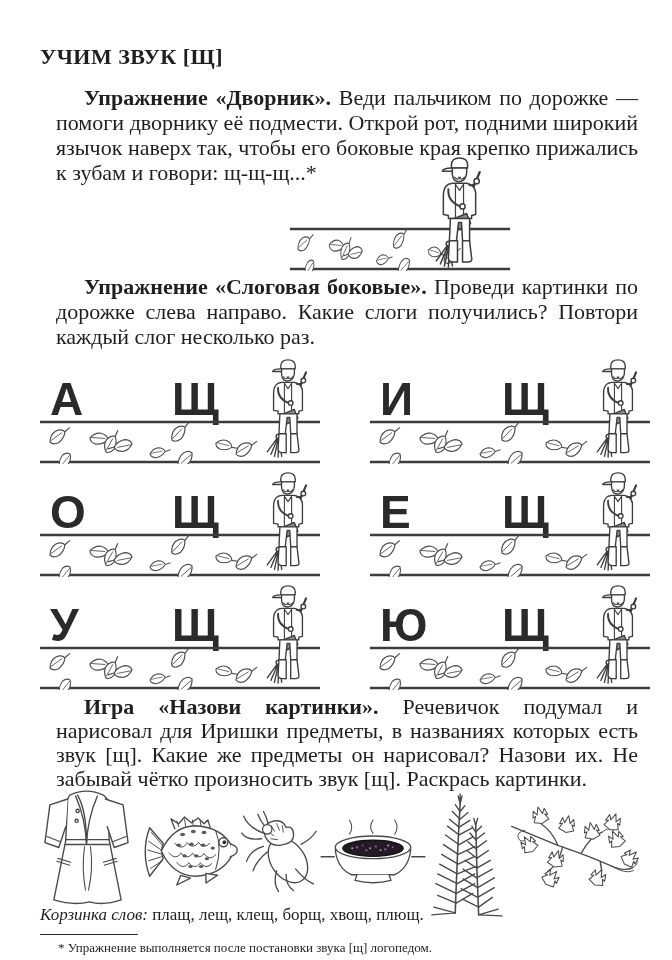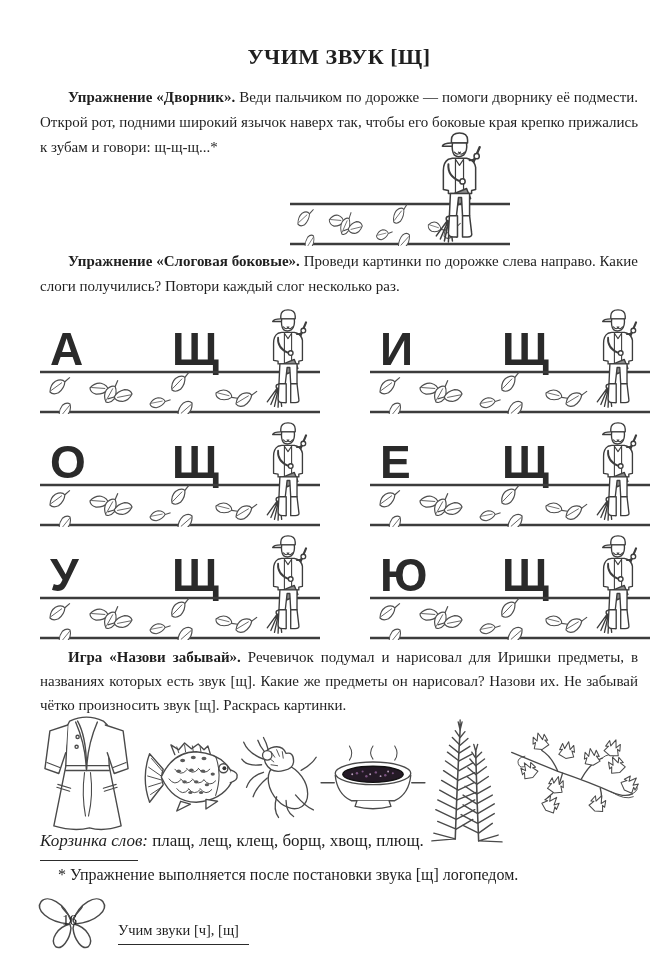--- a/index.html
+++ b/index.html
@@ -1,24 +1,24 @@
 <!DOCTYPE html>
 <html><head>
 <meta charset="utf-8">
 <style>
   * { margin:0; padding:0; box-sizing:border-box; }
   html,body { width:672px; height:960px; background:#ffffff; overflow:hidden;
               font-family:"Liberation Serif", serif; color:#1f1f1f; }
   .page { position:relative; width:672px; height:960px; padding:0 34px 0 40px; }
 
-  .title { margin-top:44px; text-align:center; font-size:22px; font-weight:bold;
+  .title { margin-top:44px; font-size:22px; font-weight:bold;
            letter-spacing:0.5px; }
 
-  p.para { margin-top:15px; font-size:15px; line-height:25px; text-align:justify;
-           text-indent:28px; }
+  p.para { margin-top:15px; font-size:22px; line-height:25px; text-align:justify;
+           text-indent:28px;margin-left:16px; }
   p.para .lead { font-weight:bold; }
   p.para2 { margin-top:3px; }
   p.para3 { margin-top:5px; line-height:24px; }
 
   .scene1 { position:relative; height:84px; margin-top:2px; }
   .scene1 .lp { position:absolute; left:250px; bottom:0; width:220px; height:46px; }
   .scene1 .jan { position:absolute; left:388px; bottom:2px; width:63px; height:113px; }
 
   .syl-grid { display:grid; grid-template-columns:280px 280px; column-gap:50px;
               grid-auto-rows:113px; margin-top:2px; }
@@ -41,21 +41,21 @@
   .pictures svg { flex:0 0 auto; }
   .pic-fish   { margin-top:30px; }
   .pic-tick   { margin-top:22px; }
   .pic-bowl   { margin-top:34px; }
   .pic-ivy    { margin-top:22px; }
 
   .basket { margin-top:0; font-size:17px; }
   .basket .lead { font-style:italic; }
 
   .footnote-sep { width:98px; border:none; border-top:1.5px solid #2c2c2c; margin-top:9px; }
-  .footnote { margin-top:5px; font-size:16px; text-indent:18px; }
+  .footnote { margin-top:5px; font-size:13px; text-indent:18px; }
 
   .footer { position:relative; margin-top:8px; height:70px; }
   .butterfly { position:absolute; left:-6px; top:0; width:76px; height:60px; }
   .page-num { position:absolute; left:22px; top:20px; width:30px; text-align:left;
               font-size:15px; font-weight:normal; }
   .series { position:absolute; left:78px; top:30px; font-size:14.5px;
             border-bottom:1.5px solid #2c2c2c; padding:0 10px 5px 0; }
 
   svg { overflow:visible; }
   .ink { stroke:#4a4a4a; fill:none; stroke-width:1.4; stroke-linecap:round;
@@ -192,21 +192,21 @@
       <svg class="lp" viewBox="0 0 280 46" preserveAspectRatio="none">
           <use href="#sym-leafpath" width="280" height="46"></use>
         </svg>
       <svg class="jan" viewBox="0 0 62 112">
           <use href="#sym-janitor" width="62" height="112"></use>
         </svg>
     </div>
   </div>
 
 
-  <p class="para para3"><span class="lead">Игра «Назови забывай».</span> <span>Речевичок подумал и нарисовал для Иришки предметы, в названиях которых есть звук [щ]. Какие же предметы он нарисовал? Назови их. Не забывай чётко произносить звук [щ]. Раскрась картинки.</span></p>
+  <p class="para para3"><span class="lead">Игра «Назови картинки».</span> <span>Речевичок подумал и нарисовал для Иришки предметы, в названиях которых есть звук [щ]. Какие же предметы он нарисовал? Назови их. Не забывай чётко произносить звук [щ]. Раскрась картинки.</span></p>
 
   <div class="pictures">
 
     <svg class="pic-robe" width="94" height="124" viewBox="0 0 95 125">
       <g class="ink" fill="#ffffff">
         <path d="M30,10 Q47,2 64,10 L68,14 L70,56 L82,116 Q64,122 50,118 Q34,122 14,116 L26,56 L28,14 Z" fill="#ffffff"></path>
         <path d="M28,14 L10,20 L5,58 L19,63 L26,42" fill="#ffffff"></path>
         <path d="M66,14 L84,20 L89,58 L75,63 L68,42" fill="#ffffff"></path>
         <path d="M7,52 L20,57 M87,52 L74,57" stroke-width="1.1"></path>
         <path d="M36,11 Q46,34 47,60 Q48,34 58,11"></path>

